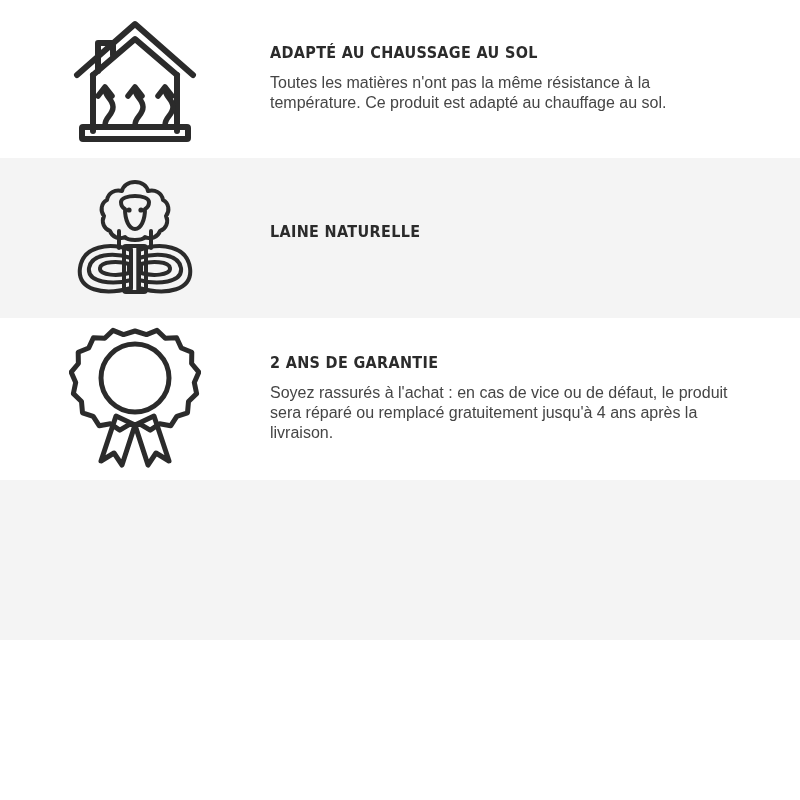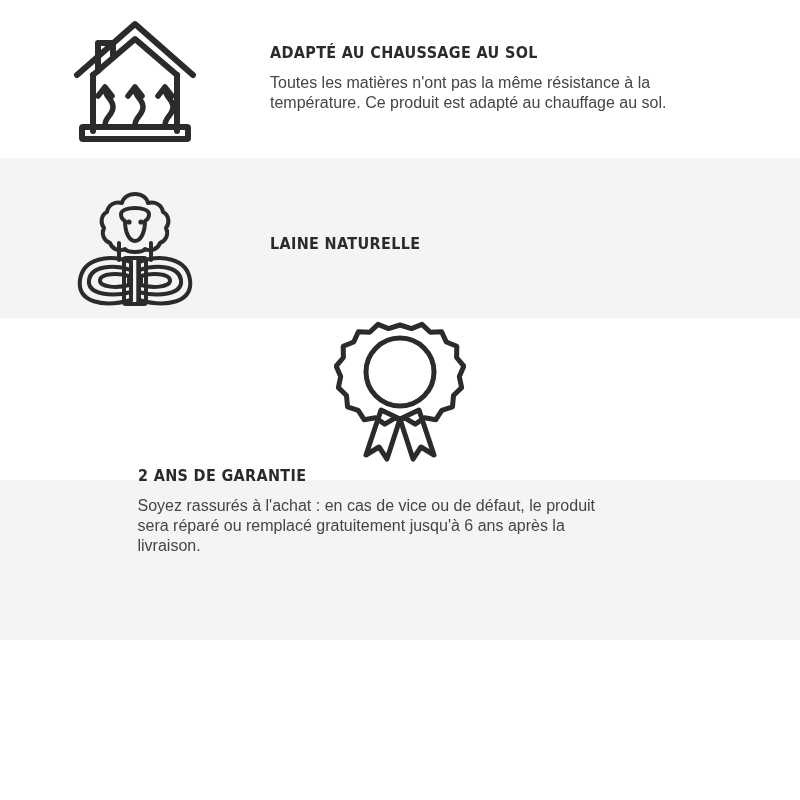--- a/index.html
+++ b/index.html
@@ -39,22 +39,22 @@
   
   .feature-row {
     position: absolute;
     left: 0;
     width: 800px;
     display: flex;
     align-items: center;
     box-sizing: border-box;
   }
   .row-1 { top: 0px;   height: 158px; }
-  .row-2 { top: 170px; height: 160px; }
-  .row-3 { top: 318px; height: 162px; flex-direction: column; }
+  .row-2 { top: 158px; height: 160px; }
+  .row-3 { top: 318px; height: 162px; }
 
   .icon-cell {
     width: 270px;
     min-width: 270px;
     display: flex;
     align-items: center;
     justify-content: center;
   }
   .icon-cell svg {
     display: block;
@@ -210,17 +210,17 @@
                  L24.2 92.3 L13.5 88.8 L12.5 77.5 L4.4 69.6
                  L6.7 58.6 L2.2 48.2 L9.4 39.5 L9.2 28.2
                  L19.7 24 L24.4 13.7 L35.7 14.2 L44 6.4
                  L54.5 10.6 Z" stroke-linejoin="round"></path>
 
         <circle cx="66" cy="54" r="34"></circle>
       </svg>
     </div>
     <div class="text-cell">
       <h3 class="feature-title">2 ANS DE GARANTIE</h3>
-      <p class="feature-desc">Soyez rassurés à l'achat : en cas de vice ou de défaut, le produit sera réparé ou remplacé gratuitement jusqu'à 6 ans après la livraison.</p>
+      <p class="feature-desc">Soyez rassurés à l'achat : en cas de vice ou de défaut, le produit sera réparé ou remplacé gratuitement jusqu'à 4 ans après la livraison.</p>
     </div>
   </div>
 
 </div>
 
 </body></html>

